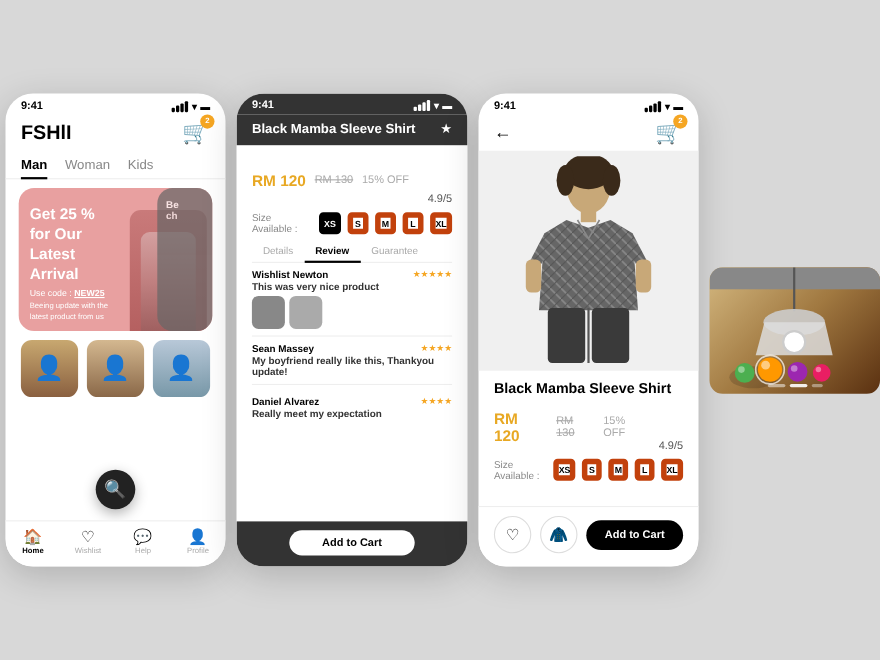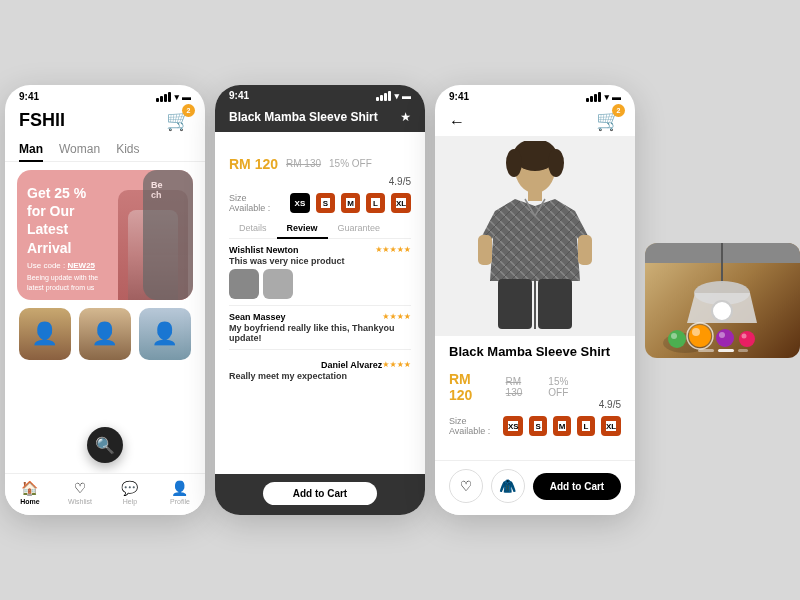--- a/index.html
+++ b/index.html
@@ -442,21 +442,21 @@
       <div class="review-item">
         <div style="display:flex;justify-content:space-between;">
           <span class="review-author">Sean Massey</span>
           <span class="review-stars">★★★★</span>
         </div>
         <div class="review-text">My boyfriend really like this, Thankyou update!</div>
       </div>
       <div class="divider"></div>
 
       <div class="review-item">
-        <div style="display:flex;justify-content:flex-end;margin-top:10px;">
+        <div style="display:flex;justify-content:space-between;margin-top:10px;">
           <span class="review-author">Daniel Alvarez</span>
           <span class="review-stars">★★★★</span>
         </div>
         <div class="review-text">Really meet my expectation</div>
       </div>
     </div>
 
     <div style="position:absolute;bottom:0;left:0;right:0;background:#333;padding:8px 14px 10px;display:flex;justify-content:center;">
       <button class="add-to-cart-btn">Add to Cart</button>
     </div>

